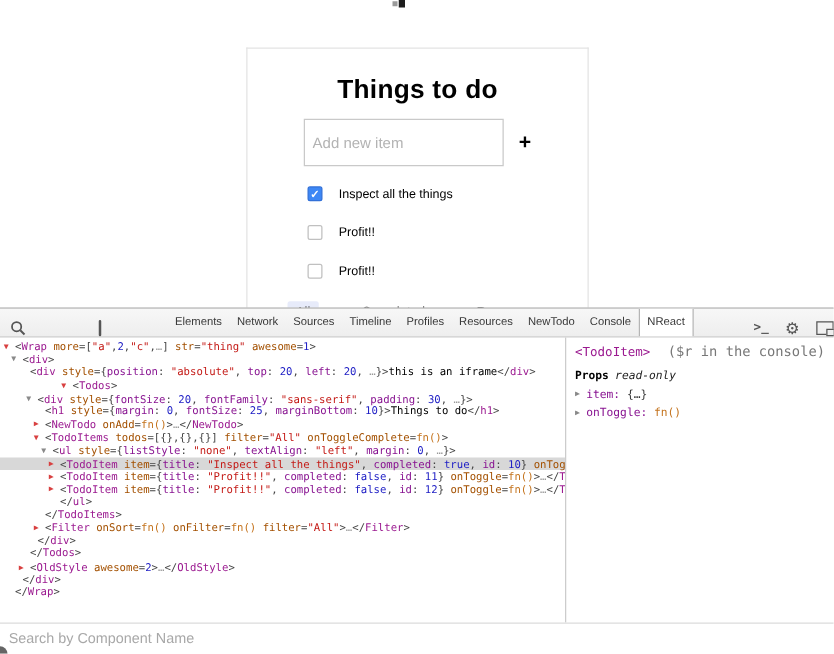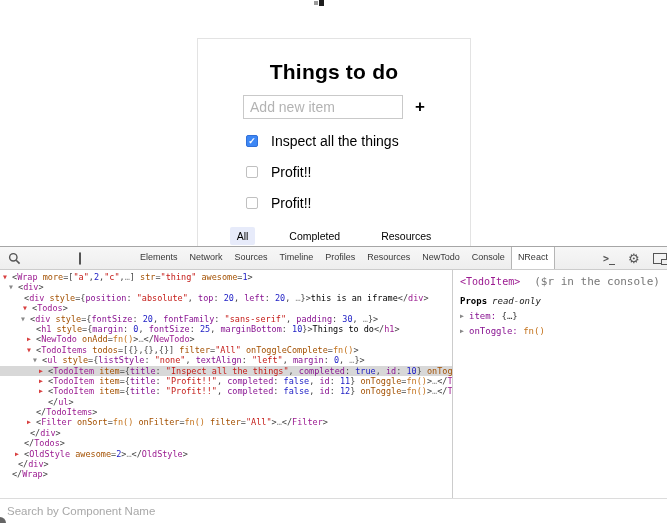--- a/index.html
+++ b/index.html
@@ -8,42 +8,42 @@
 
   
   .top-artifact{position:absolute;left:314px;top:0;width:12px;height:6px;}
   .top-artifact .g{position:absolute;left:0;top:1px;width:4px;height:4px;background:#9a9a9a;}
   .top-artifact .b{position:absolute;left:5px;top:0;width:5px;height:6px;background:#1d1d1d;}
 
   .iframe-box{position:absolute;left:197px;top:38px;width:272px;height:208px;
               border:1px solid #e3e3e3;border-bottom:none;text-align:center;background:#fff;}
   .app-title{margin:21px 0 11px;font-size:21px;font-weight:bold;color:#000;letter-spacing:.2px;}
   .input-row{display:flex;justify-content:center;align-items:center;}
-  .new-item-input{width:146px;height:16px;border:1px solid #c9c9c9;font-size:14px;
-                  padding:3px 6px;color:#333;outline:none;font-family:"Liberation Sans",sans-serif;}
+  .new-item-input{width:146px;height:16px;border:1px solid #c9c9c9;font-size:12px;
+                  padding:10px 6px;color:#333;outline:none;font-family:"Liberation Sans",sans-serif;}
   .new-item-input::placeholder{color:#b3b3b3;}
   .add-btn{font-size:17px;font-weight:bold;margin-left:12px;color:#000;cursor:default;}
 
   .todo-list{margin:15px 0 0 48px;text-align:left;}
   .todo-row{display:flex;align-items:center;margin-bottom:17px;height:14px;}
   .cb{width:12px;height:12px;box-sizing:border-box;border:1px solid #c0c0c0;border-radius:2px;
       background:#fff;display:flex;align-items:center;justify-content:center;flex:0 0 12px;}
   .cb.on{background:#3d87f5;border-color:#3270d8;}
   .tick{color:#fff;font-size:9px;line-height:1;font-weight:bold;}
-  .todo-label{margin-left:13px;font-size:14px;color:#000;}
+  .todo-label{margin-left:13px;font-size:10px;color:#000;}
 
   .filters{display:flex;justify-content:center;gap:27px;font-size:10.5px;margin-top:1px;}
   .filter{padding:3px 7px;color:#000;border-radius:2px;}
   .filter.sel{background:#e7ebfa;}
 
   
   .devtools{position:absolute;left:0;top:246px;width:667px;height:277px;
             border-top:1px solid #a6a6a6;background:#fff;box-sizing:border-box;}
   .toolbar{height:22px;background:linear-gradient(#f7f7f7,#eeeeee);border-bottom:1px solid #cccccc;
-           display:flex;align-items:center;font-size:9px;color:#383838;gap:48px;}
+           display:flex;align-items:flex-end;font-size:9px;color:#383838;gap:48px;}
   .insp-icon{margin-left:8px;display:flex;}
   .device-icon{width:7px;height:11px;border:1px solid #555;border-radius:2px;margin-left:10px;}
   .tabs{display:flex;margin-left:5px;height:22px;align-items:stretch;}
   .tab{padding:0 6px;line-height:21px;}
   .tab.sel{background:#fff;border-left:1px solid #b5b5b5;border-right:1px solid #b5b5b5;}
   .right-icons{margin-left:auto;display:flex;align-items:center;gap:13px;margin-right:7px;}
   .console-glyph{font-family:"DejaVu Sans Mono",monospace;font-size:10px;font-weight:bold;color:#555;}
   .gear-glyph{font-size:13px;color:#555;line-height:1;}
   .dock-glyph{width:12px;height:9px;border:1px solid #555;position:relative;background:transparent;}
   .dock-glyph::after{content:"";position:absolute;right:-2px;bottom:-2px;width:5px;height:4px;
@@ -154,21 +154,21 @@
       <span class="dock-glyph"></span>
       <span class="close-glyph">×</span>
     </div>
   </div>
 
   <div class="main">
     <div class="tree">
         <div class="tl" style="padding-left: 3px;"><span class="ar red">▼</span><span class="tk-p">&lt;</span><span class="tk-t">Wrap</span><span class="tk-p"> </span><span class="tk-a">more</span><span class="tk-p">=[</span><span class="tk-s">"a"</span><span class="tk-p">,</span><span class="tk-n">2</span><span class="tk-p">,</span><span class="tk-s">"c"</span><span class="tk-p">,</span><span class="tk-e">…</span><span class="tk-p">] </span><span class="tk-a">str</span><span class="tk-p">=</span><span class="tk-s">"thing"</span><span class="tk-p"> </span><span class="tk-a">awesome</span><span class="tk-p">=</span><span class="tk-n">1</span><span class="tk-p">&gt;</span></div>
         <div class="tl" style="padding-left: 9px;"><span class="ar gray">▼</span><span class="tk-p">&lt;</span><span class="tk-t">div</span><span class="tk-p">&gt;</span></div>
         <div class="tl" style="padding-left: 15px;"><span class="sp"></span><span class="tk-p">&lt;</span><span class="tk-t">div</span><span class="tk-p"> </span><span class="tk-a">style</span><span class="tk-p">={</span><span class="tk-k">position</span><span class="tk-p">: </span><span class="tk-s">"absolute"</span><span class="tk-p">, </span><span class="tk-k">top</span><span class="tk-p">: </span><span class="tk-n">20</span><span class="tk-p">, </span><span class="tk-k">left</span><span class="tk-p">: </span><span class="tk-n">20</span><span class="tk-p">, </span><span class="tk-e">…</span><span class="tk-p">}&gt;</span><span class="tk-x">this is an iframe</span><span class="tk-p">&lt;/</span><span class="tk-t">div</span><span class="tk-p">&gt;</span></div>
-        <div class="tl" style="padding-left: 23px;"><span class="ar red">▼</span><span class="tk-p">&lt;</span><span class="tk-t">Todos</span><span class="tk-p">&gt;</span></div>
+        <div class="tl" style="padding-left: 15px; margin-left: 34px;"><span class="ar red">▼</span><span class="tk-p">&lt;</span><span class="tk-t">Todos</span><span class="tk-p">&gt;</span></div>
         <div class="tl" style="padding-left: 21px;"><span class="ar gray">▼</span><span class="tk-p">&lt;</span><span class="tk-t">div</span><span class="tk-p"> </span><span class="tk-a">style</span><span class="tk-p">={</span><span class="tk-k">fontSize</span><span class="tk-p">: </span><span class="tk-n">20</span><span class="tk-p">, </span><span class="tk-k">fontFamily</span><span class="tk-p">: </span><span class="tk-s">"sans-serif"</span><span class="tk-p">, </span><span class="tk-k">padding</span><span class="tk-p">: </span><span class="tk-n">30</span><span class="tk-p">, </span><span class="tk-e">…</span><span class="tk-p">}&gt;</span></div>
         <div class="tl" style="padding-left: 27px;"><span class="sp"></span><span class="tk-p">&lt;</span><span class="tk-t">h1</span><span class="tk-p"> </span><span class="tk-a">style</span><span class="tk-p">={</span><span class="tk-k">margin</span><span class="tk-p">: </span><span class="tk-n">0</span><span class="tk-p">, </span><span class="tk-k">fontSize</span><span class="tk-p">: </span><span class="tk-n">25</span><span class="tk-p">, </span><span class="tk-k">marginBottom</span><span class="tk-p">: </span><span class="tk-n">10</span><span class="tk-p">}&gt;</span><span class="tk-x">Things to do</span><span class="tk-p">&lt;/</span><span class="tk-t">h1</span><span class="tk-p">&gt;</span></div>
         <div class="tl" style="padding-left: 27px;"><span class="ar red">▶</span><span class="tk-p">&lt;</span><span class="tk-t">NewTodo</span><span class="tk-p"> </span><span class="tk-a">onAdd</span><span class="tk-p">=</span><span class="tk-f">fn()</span><span class="tk-p">&gt;</span><span class="tk-e">…</span><span class="tk-p">&lt;/</span><span class="tk-t">NewTodo</span><span class="tk-p">&gt;</span></div>
         <div class="tl" style="padding-left: 27px;"><span class="ar red">▼</span><span class="tk-p">&lt;</span><span class="tk-t">TodoItems</span><span class="tk-p"> </span><span class="tk-a">todos</span><span class="tk-p">=[{},{},{}] </span><span class="tk-a">filter</span><span class="tk-p">=</span><span class="tk-s">"All"</span><span class="tk-p"> </span><span class="tk-a">onToggleComplete</span><span class="tk-p">=</span><span class="tk-f">fn()</span><span class="tk-p">&gt;</span></div>
         <div class="tl" style="padding-left: 33px;"><span class="ar gray">▼</span><span class="tk-p">&lt;</span><span class="tk-t">ul</span><span class="tk-p"> </span><span class="tk-a">style</span><span class="tk-p">={</span><span class="tk-k">listStyle</span><span class="tk-p">: </span><span class="tk-s">"none"</span><span class="tk-p">, </span><span class="tk-k">textAlign</span><span class="tk-p">: </span><span class="tk-s">"left"</span><span class="tk-p">, </span><span class="tk-k">margin</span><span class="tk-p">: </span><span class="tk-n">0</span><span class="tk-p">, </span><span class="tk-e">…</span><span class="tk-p">}&gt;</span></div>
         <div class="tl sel" style="padding-left: 39px;"><span class="ar red">▶</span><span class="tk-p">&lt;</span><span class="tk-t">TodoItem</span><span class="tk-p"> </span><span class="tk-a">item</span><span class="tk-p">={</span><span class="tk-k">title</span><span class="tk-p">: </span><span class="tk-s">"Inspect all the things"</span><span class="tk-p">, </span><span class="tk-k">completed</span><span class="tk-p">: </span><span class="tk-n">true</span><span class="tk-p">, </span><span class="tk-k">id</span><span class="tk-p">: </span><span class="tk-n">10</span><span class="tk-p">} </span><span class="tk-a">onToggle</span></div>
         <div class="tl" style="padding-left: 39px;"><span class="ar red">▶</span><span class="tk-p">&lt;</span><span class="tk-t">TodoItem</span><span class="tk-p"> </span><span class="tk-a">item</span><span class="tk-p">={</span><span class="tk-k">title</span><span class="tk-p">: </span><span class="tk-s">"Profit!!"</span><span class="tk-p">, </span><span class="tk-k">completed</span><span class="tk-p">: </span><span class="tk-n">false</span><span class="tk-p">, </span><span class="tk-k">id</span><span class="tk-p">: </span><span class="tk-n">11</span><span class="tk-p">} </span><span class="tk-a">onToggle</span><span class="tk-p">=</span><span class="tk-f">fn()</span><span class="tk-p">&gt;</span><span class="tk-e">…</span><span class="tk-p">&lt;/</span><span class="tk-t">TodoItem</span></div>
         <div class="tl" style="padding-left: 39px;"><span class="ar red">▶</span><span class="tk-p">&lt;</span><span class="tk-t">TodoItem</span><span class="tk-p"> </span><span class="tk-a">item</span><span class="tk-p">={</span><span class="tk-k">title</span><span class="tk-p">: </span><span class="tk-s">"Profit!!"</span><span class="tk-p">, </span><span class="tk-k">completed</span><span class="tk-p">: </span><span class="tk-n">false</span><span class="tk-p">, </span><span class="tk-k">id</span><span class="tk-p">: </span><span class="tk-n">12</span><span class="tk-p">} </span><span class="tk-a">onToggle</span><span class="tk-p">=</span><span class="tk-f">fn()</span><span class="tk-p">&gt;</span><span class="tk-e">…</span><span class="tk-p">&lt;/</span><span class="tk-t">TodoItem</span></div>
         <div class="tl" style="padding-left: 39px;"><span class="sp"></span><span class="tk-p">&lt;/</span><span class="tk-t">ul</span><span class="tk-p">&gt;</span></div>
         <div class="tl" style="padding-left: 27px;"><span class="sp"></span><span class="tk-p">&lt;/</span><span class="tk-t">TodoItems</span><span class="tk-p">&gt;</span></div>

